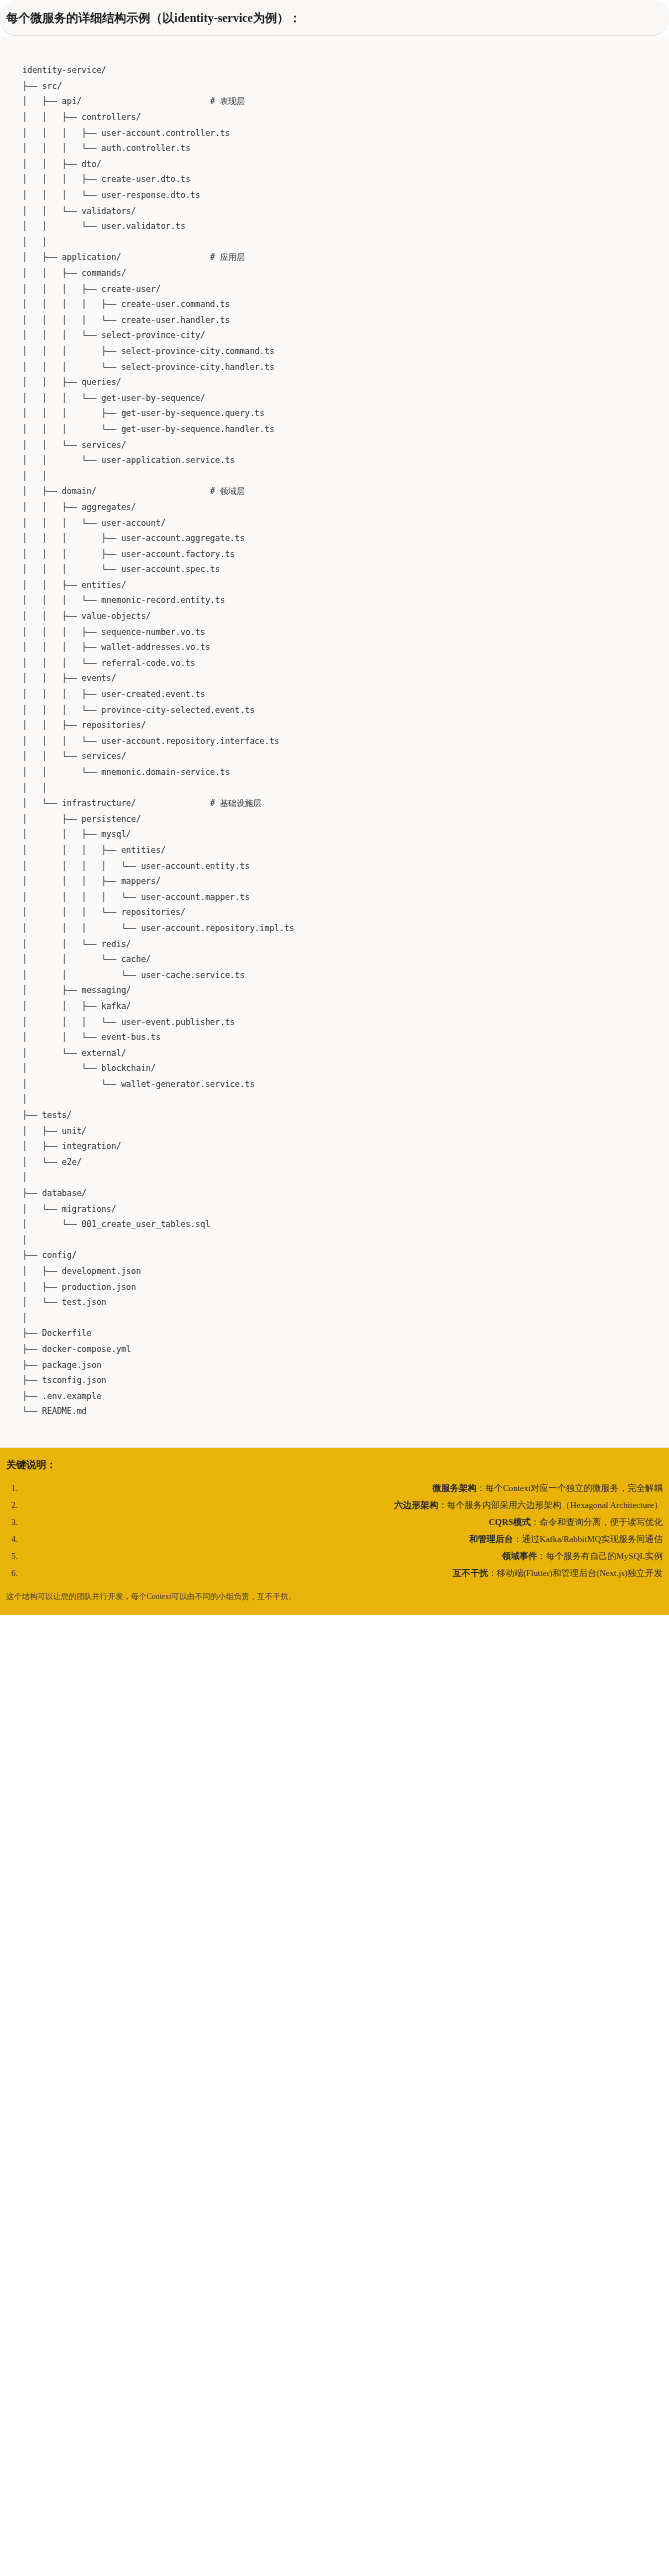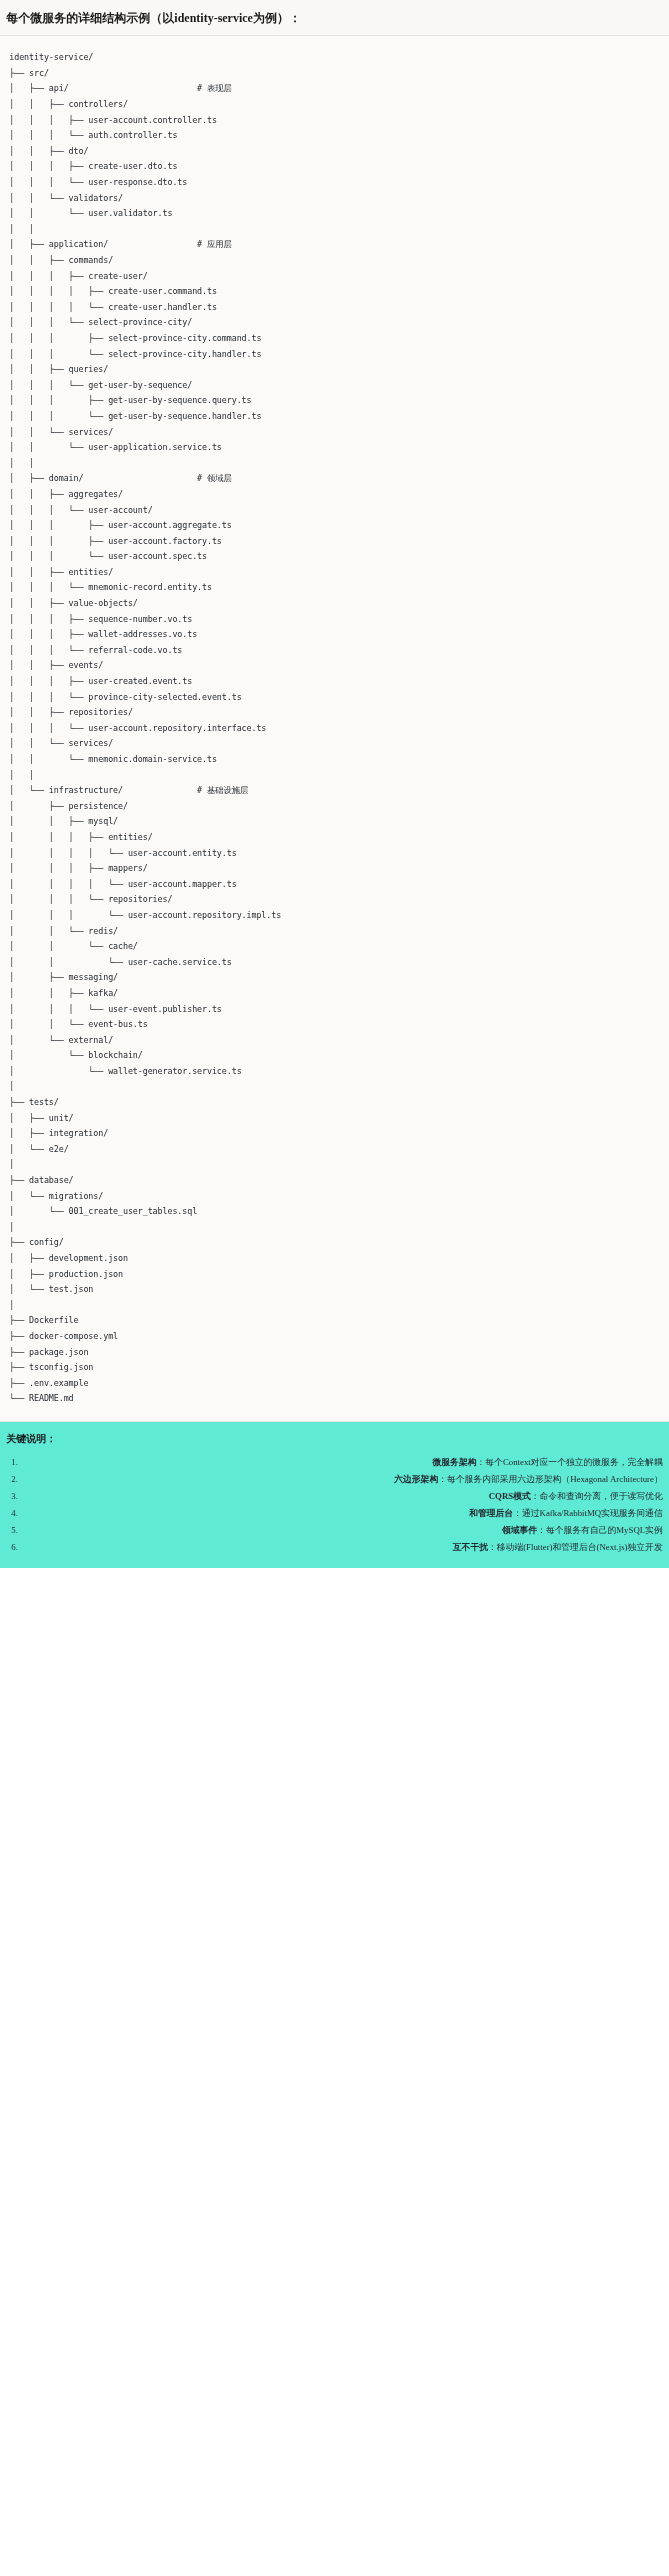--- a/index.html
+++ b/index.html
@@ -12,51 +12,52 @@
     font-family: "Liberation Sans", sans-serif;
     color: #1f2328;
   }
   .page { width: 669px; background: #ffffff; }
 
   
   .heading-wrap {
     background: #f9f8f6;
     padding: 10px 6.3px 8.8px 6.3px;
     border-bottom: 0.6px solid #e6e4e0;
+    border-radius: 16px;
   }
   h1.doc-title {
     margin: 0;
     font-size: 12px;
     font-weight: bold;
     letter-spacing: 0px;
     line-height: 1.35;
     color: #1a1a1a;
     font-family: "Liberation Serif", serif;
   }
 
   
   .tree-block {
     background: #fbfaf8;
     padding: 11.3px 6.3px 11.3px 6.3px;
     border-bottom: 0.6px solid #e6e4e0;
   }
   pre.tree {
-    margin: 3px;
+    margin: 16px;
     font-family: "DejaVu Sans Mono", "Liberation Mono", monospace;
     font-size: 8.4px;
     line-height: 15.6px;
     color: #24292f;
     white-space: pre;
     overflow: visible;
     letter-spacing: -0.1px;
   }
 
   
   .notes-wrap {
-    background: #5eead4;
+    background: #eab308;
     padding: 10px 6.3px 11.3px 6.3px;
   }
   h2.notes-title {
     margin: 0 0 7.5px 0;
     font-size: 10px;
     font-weight: bold;
     color: #1a1a1a;
     font-family: "Liberation Serif", serif;
   }
   ol.notes-list {
@@ -184,16 +185,17 @@
   <div class="notes-wrap">
     <h2 class="notes-title">关键说明：</h2>
     <ol class="notes-list">
       <li><span class="nlabel">微服务架构</span><span class="ntext">：每个Context对应一个独立的微服务，完全解耦</span></li>
       <li><span class="nlabel">六边形架构</span><span class="ntext">：每个服务内部采用六边形架构（Hexagonal Architecture）</span></li>
       <li><span class="nlabel">CQRS模式</span><span class="ntext">：命令和查询分离，便于读写优化</span></li>
       <li><span class="nlabel">和管理后台</span><span class="ntext">：通过Kafka/RabbitMQ实现服务间通信</span></li>
       <li><span class="nlabel">领域事件</span><span class="ntext">：每个服务有自己的MySQL实例</span></li>
       <li><span class="nlabel">互不干扰</span><span class="ntext">：移动端(Flutter)和管理后台(Next.js)独立开发</span></li>
     </ol>
+    <div class="closing">这个结构可以让您的团队并行开发，每个Context可以由不同的小组负责，互不干扰。</div>
   </div>
 
 </div>
 
 
 </body></html>

